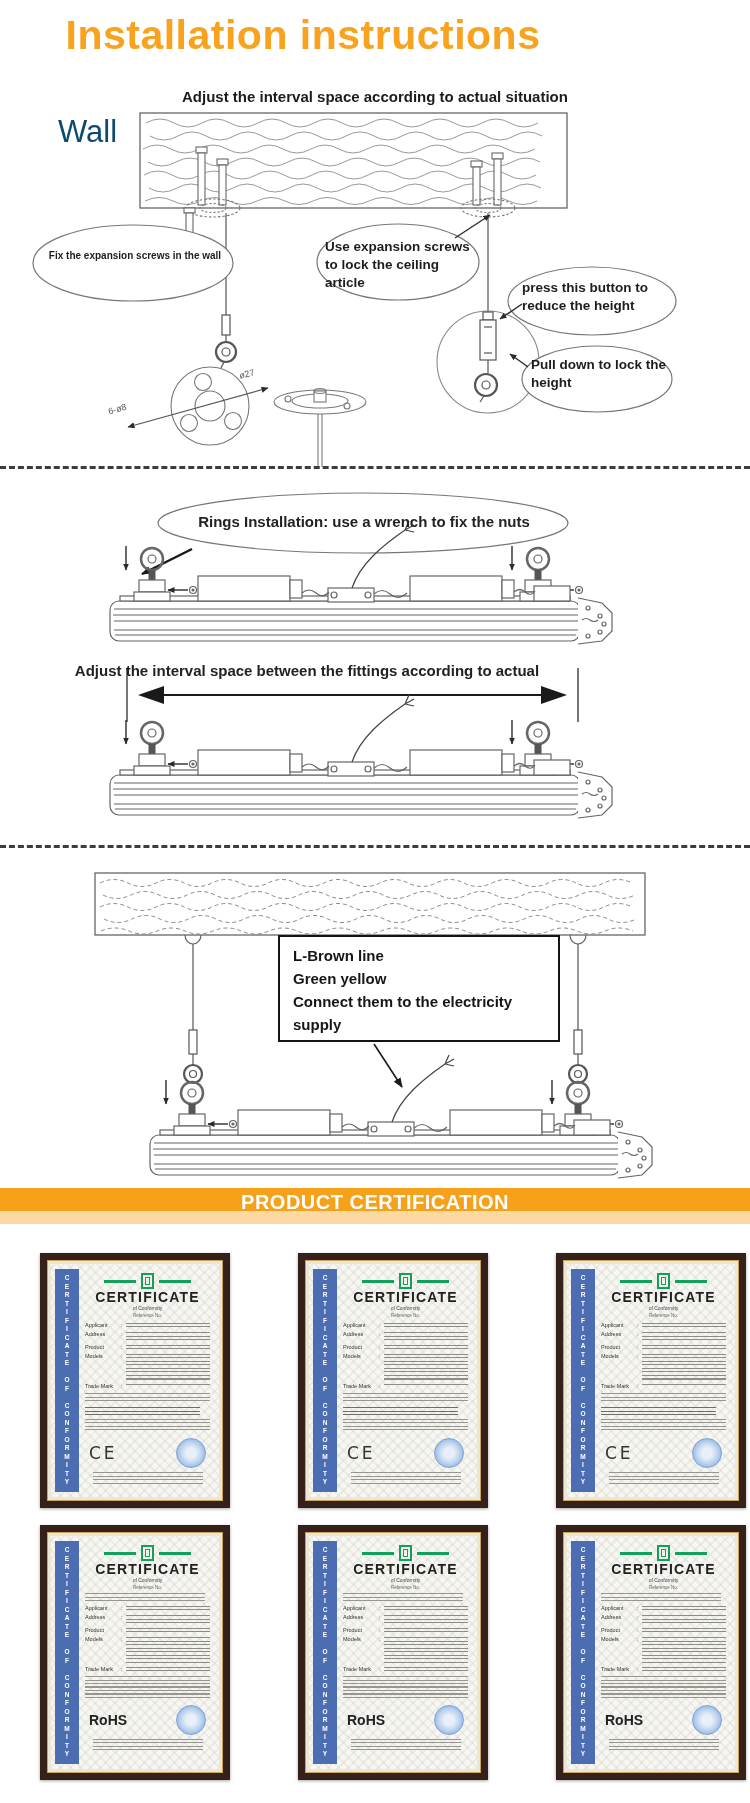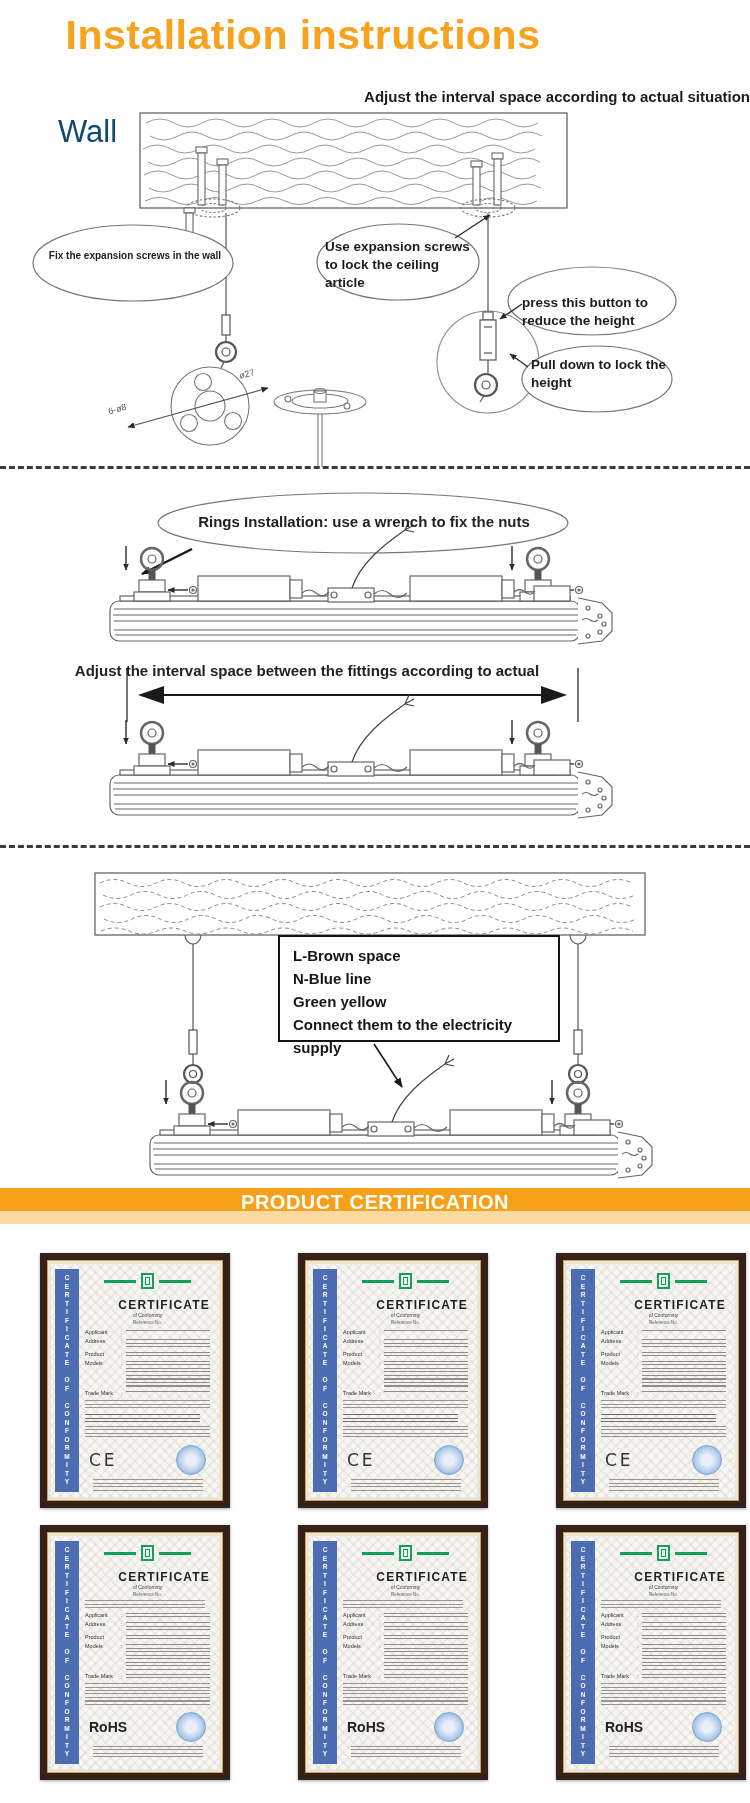--- a/index.html
+++ b/index.html
@@ -9,30 +9,30 @@
     font-family:"Liberation Sans", sans-serif; color:#222;
   }
   .abs { position:absolute; }
 
   
   #page-title {
     top:12px; left:0; width:606px; text-align:center;
     font-size:41px; font-weight:bold; color:#F8A21D; letter-spacing:0.5px;
   }
   #wall-subtitle {
-    top:88px; left:0; width:750px; text-align:right;
+    top:88px; left:0; width:750px; text-align:center;
     font-size:15px; font-weight:600; color:#1c1c1c;
   }
   #wall-label { top:114px; left:58px; font-size:31px; font-weight:400; color:#0c4a6e; }
 
   
   .callout-text { color:#1d1d1d; font-weight:600; line-height:1.35; }
   #txt-fix   { top:249px; left:40px;  width:190px; font-size:10px; text-align:center; }
   #txt-use   { top:238px; left:325px; width:150px; font-size:13.5px; }
-  #txt-press { top:279px; left:522px; width:145px; font-size:13.5px;margin-top:15px; }
+  #txt-press { top:279px; left:522px; width:145px; font-size:13.5px; }
   #txt-pull  { top:356px; left:531px; width:140px; font-size:13.5px; }
   .dim-label { font-size:9px; color:#555; font-weight:400; }
   #dim-d27   { top:369px; left:239px; transform:rotate(-14deg); }
   #dim-6d8   { top:404px; left:108px; transform:rotate(-16deg); }
 
   
   .dashed-divider { left:0; width:750px; border-top:3px dashed #3c3c3c; height:0; }
   #divider-1 { top:466px; }
   #divider-2 { top:845px; }
 
@@ -76,21 +76,21 @@
   }
   .strip-text {
     writing-mode:vertical-rl; text-orientation:upright;
     font-size:6.5px; font-weight:bold; color:#fff; letter-spacing:1.5px; white-space:nowrap;
   }
   .cert-content { flex:1; padding:2px 4px 0 6px; overflow:hidden; }
   .emblem-row { display:flex; align-items:center; justify-content:center; margin-top:2px; }
   .ebar { width:32px; height:3px; background:#11a15a; }
   .emark { width:13px; height:16px; border:2px solid #11a15a; margin:0 5px; position:relative; }
   .emark::before { content:""; position:absolute; inset:2px; border:1px solid #11a15a; }
-  .ctitle { margin-top:9px; text-align:right; font-size:12px; font-weight:bold; letter-spacing:1.2px; color:#222; }
+  .ctitle { margin-top:0; text-align:center; font-size:14px; font-weight:bold; letter-spacing:1.2px; color:#222; }
   .csub   { text-align:center; font-size:5px; color:#444; }
   .cref   { text-align:center; font-size:4.5px; color:#666; margin-top:2px; }
   .fine   {
     background-image:repeating-linear-gradient(#979790 0 1px, transparent 1px 3.5px);
   }
   .cintro { display:none; height:8px; width:96%; margin:3px 0 1px 0; }
   .rohs .cintro { display:block; }
   .cfields { margin-top:4px; }
   .frow { display:flex; gap:3px; margin-bottom:3px; align-items:flex-start; }
   .flabel { width:33px; flex:none; font-size:5.5px; color:#333; }
@@ -336,22 +336,21 @@
     <circle cx="578" cy="224" r="9" stroke-width="2.2"></circle>
     <circle cx="578" cy="224" r="3.5"></circle>
   </g>
 
   <line x1="374" y1="194" x2="402" y2="237" stroke="#1a1a1a" stroke-width="1.6" marker-end="url(#ahb)"></line>
 
   <use href="#fixture" x="150" y="230"></use>
 </svg>
 
 <div class="abs" id="wire-box">
-  <span class="wline">L-Brown space</span>
-  <span class="wline">N-Blue line</span>
+  <span class="wline">L-Brown line</span>
   <span class="wline">Green yellow</span>
   <span class="wline">Connect them to the electricity supply</span>
 </div>
 
 <div class="abs" id="banner-dark"></div>
 <div class="abs" id="banner-light"></div>
 <div class="abs" id="banner-text">PRODUCT CERTIFICATION</div>
 
 <div id="cert-layer">
   <div class="cert ce" style="left: 40px; top: 1253px;">

